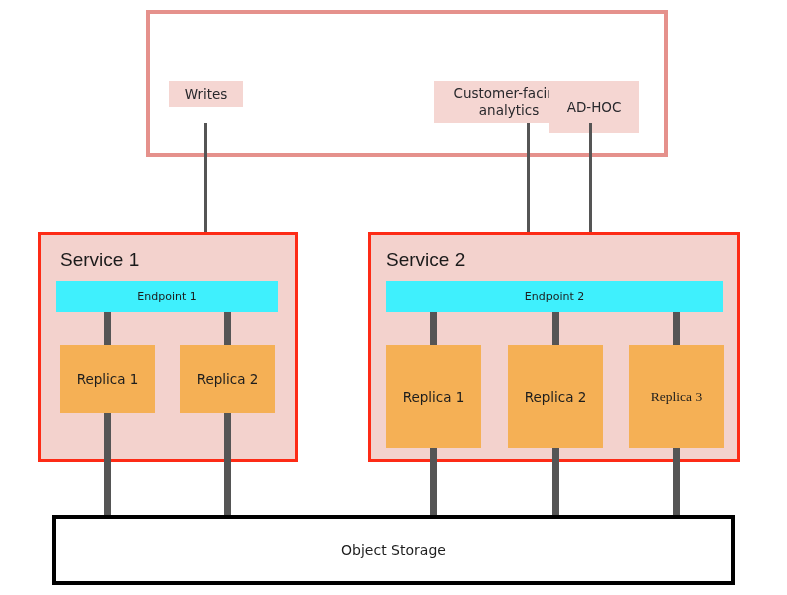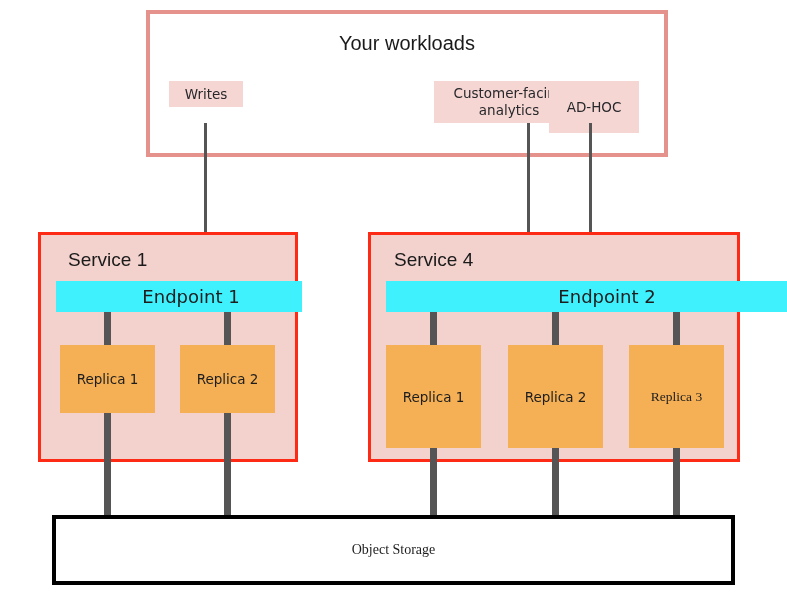--- a/index.html
+++ b/index.html
@@ -66,38 +66,36 @@
   }
   .service-1 { left: 38px;  top: 232px; width: 260px; height: 230px; }
   .service-2 { left: 368px; top: 232px; width: 372px; height: 230px; }
 
   .service-title {
     position: absolute;
     font-size: 19px;
     color: #1a1a1a;
     font-family: "Liberation Sans", sans-serif;
     white-space: nowrap;
-    margin-left: 8px;
   }
   .service-title-1 { left: 60px;  top: 249px; }
   .service-title-2 { left: 386px; top: 249px; }
 
   
   .endpoint {
     position: absolute;
     background: #3ff0fd;
     color: #1d1d1d;
-    font-size: 18px;
-    display: flex;
-    align-items: center;
-    justify-content: center;
-    padding-left: 24px;
+    font-size: 11px;
+    display: flex;
+    align-items: center;
+    justify-content: center;
   }
   .endpoint-1 { left: 56px;  top: 281px; width: 222px; height: 31px; }
-  .endpoint-2 { left: 386px; top: 281px; width: 394px; height: 31px; }
+  .endpoint-2 { left: 386px; top: 281px; width: 337px; height: 31px; }
 
   
   .replica {
     position: absolute;
     background: #f5b055;
     color: #1d1d1d;
     font-size: 13.5px;
     display: flex;
     align-items: center;
     justify-content: center;
@@ -117,21 +115,20 @@
     width: 683px;
     height: 70px;
     box-sizing: border-box;
     border: 4px solid #000000;
     background: #ffffff;
     display: flex;
     align-items: center;
     justify-content: center;
     font-size: 14px;
     color: #1d1d1d;
-    font-family: Liberation Serif, serif;
   }
 
   
   .pipe {
     position: absolute;
     width: 7px;
     background: #555555;
   }
 
   
@@ -148,21 +145,20 @@
     border-right: 8px solid transparent;
     border-top: 14px solid #555555;
   }
 </style>
 </head>
 <body>
 
 <div id="canvas">
 
   <div class="workloads-box"></div>
-  <div class="workloads-title">Your workloads</div>
 
   <div class="chip chip-writes">Writes</div>
   <div class="chip chip-analytics">Customer-facing analytics</div>
   <div class="chip chip-adhoc">AD-HOC</div>
 
   <div class="arrow-line" style="left:204px; top:123px; height:145px;"></div>
   <div class="arrow-head" style="left:197px; top:265px;"></div>
 
   <div class="arrow-line" style="left:527px; top:123px; height:145px;"></div>
   <div class="arrow-head" style="left:520px; top:265px;"></div>
@@ -182,21 +178,21 @@
   <div class="pipe" style="left:104px; top:312px; height:33px;"></div>
   <div class="pipe" style="left:224px; top:312px; height:33px;"></div>
   <div class="pipe" style="left:104px; top:413px; height:106px;"></div>
   <div class="pipe" style="left:224px; top:413px; height:106px;"></div>
 
   <div class="endpoint endpoint-1">Endpoint 1</div>
   <div class="replica rep-s1-1">Replica 1</div>
   <div class="replica rep-s1-2">Replica 2</div>
 
   <div class="service-box service-2"></div>
-  <div class="service-title service-title-2">Service 4</div>
+  <div class="service-title service-title-2">Service 2</div>
 
   <div class="pipe" style="left:430px; top:312px; height:33px;"></div>
   <div class="pipe" style="left:552px; top:312px; height:33px;"></div>
   <div class="pipe" style="left:673px; top:312px; height:33px;"></div>
   <div class="pipe" style="left:430px; top:448px; height:71px;"></div>
   <div class="pipe" style="left:552px; top:448px; height:71px;"></div>
   <div class="pipe" style="left:673px; top:448px; height:71px;"></div>
 
   <div class="endpoint endpoint-2">Endpoint 2</div>
   <div class="replica rep-s2-1">Replica 1</div>

